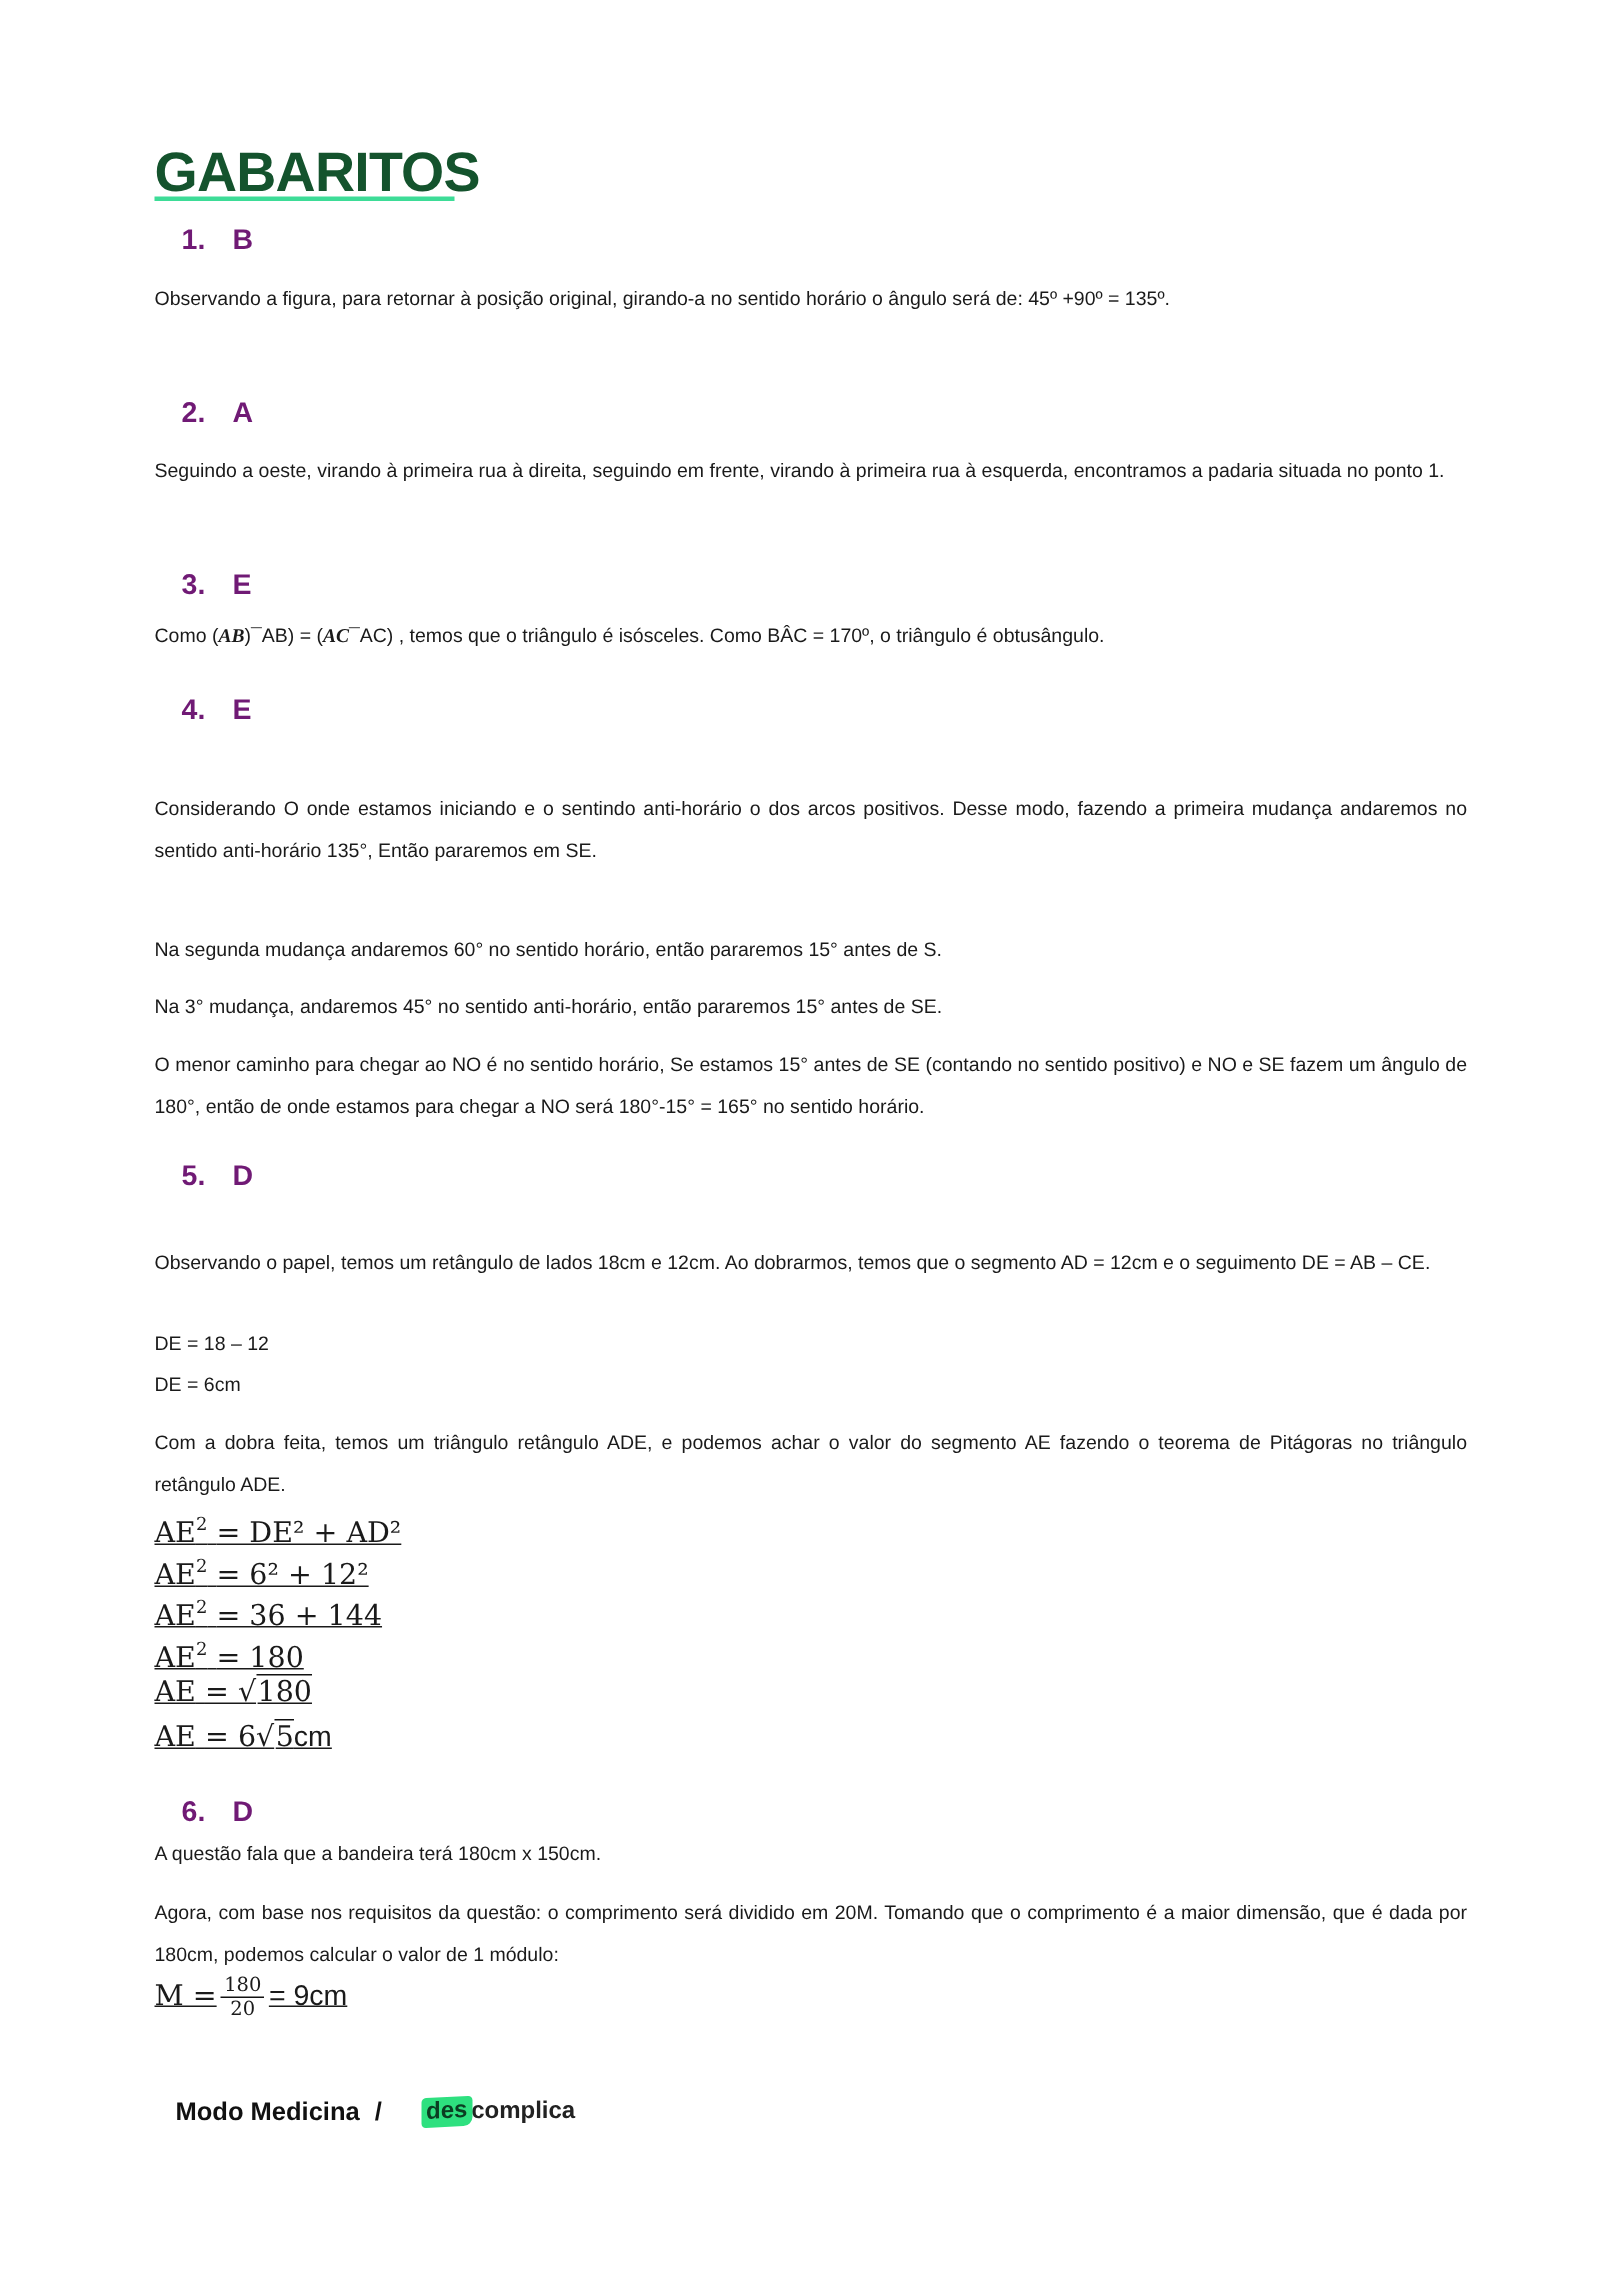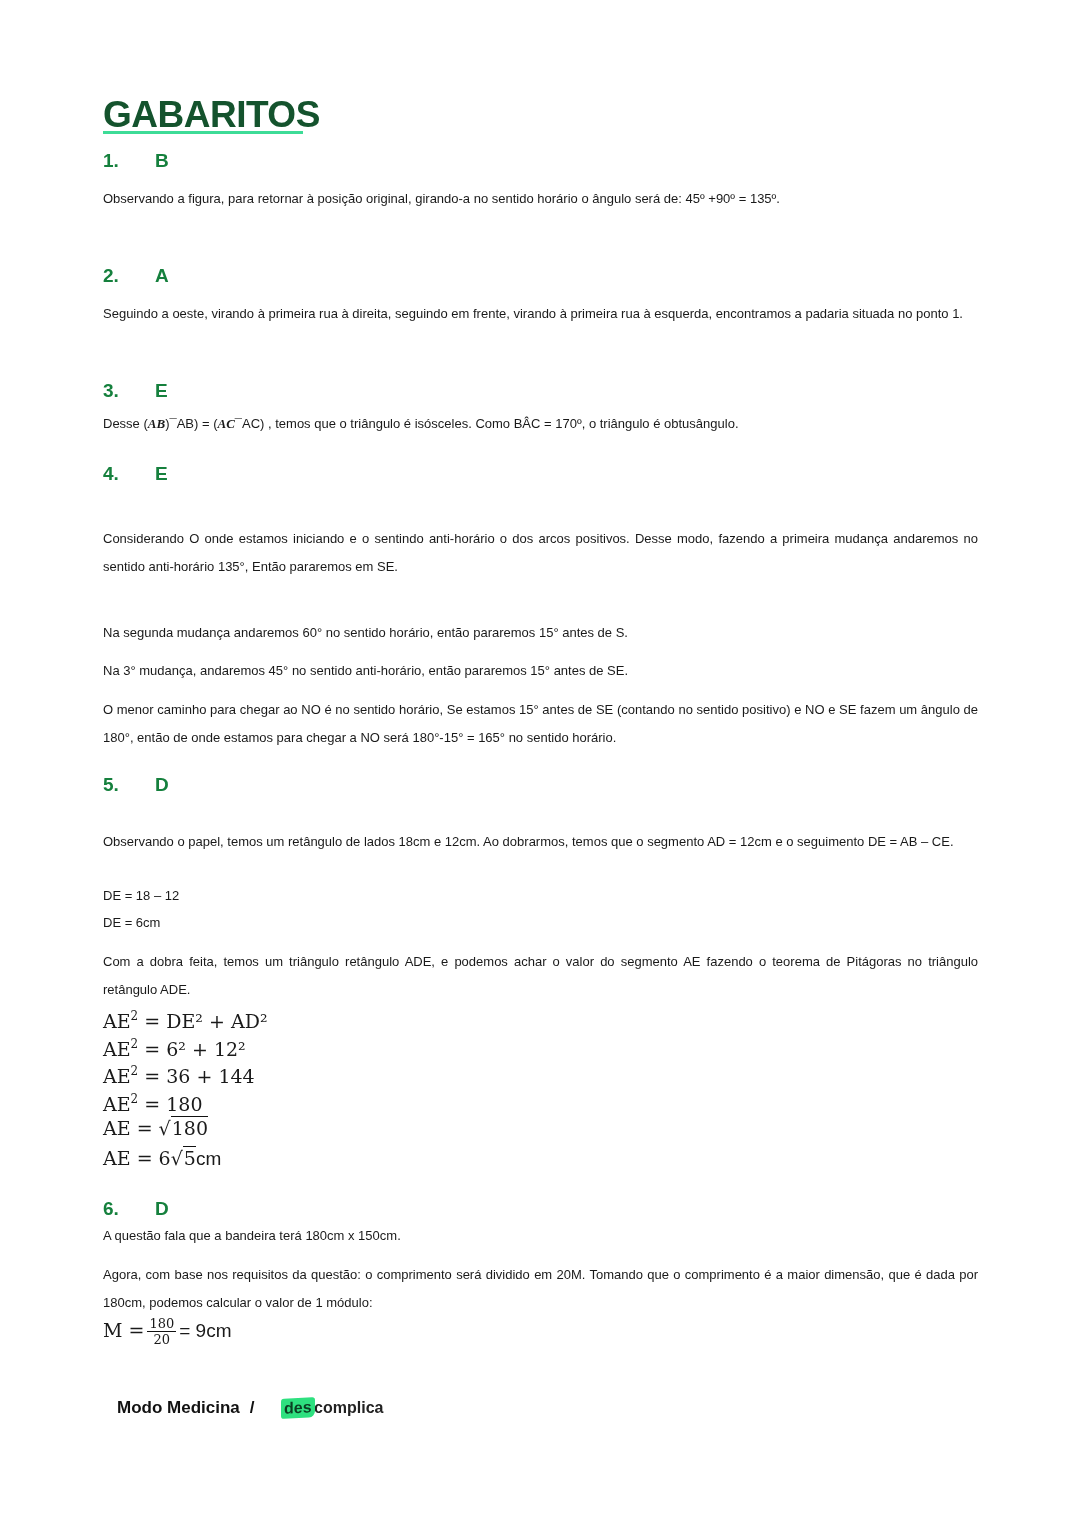--- a/index.html
+++ b/index.html
@@ -1,25 +1,25 @@
 <!DOCTYPE html>
 <html><head>
   <meta charset="utf-8">
   <style>
     html, body { margin: 0; padding: 0; background: #ffffff; }
     body { width: 1080px; height: 1525px; position: relative; overflow: hidden;
       font-family: "Liberation Sans", sans-serif; color: #1a1a1a; }
     .title { position: absolute; left: 103px; top: 94px; font-size: 37px; font-weight: bold;
       letter-spacing: -0.5px; color: #14532d; line-height: 42px; }
     .title-underline { position: absolute; left: 103px; top: 131px; width: 200px; height: 3px; background: #3ddc97; }
-    .q-head { position: absolute; left: 103px; font-size: 19px; font-weight: bold; color: #15803d; }
+    .q-head { position: absolute; left: 103px; font-size: 19px; font-weight: bold; color: #701a75; text-align: center; }
     .q-head .num { display: inline-block; width: 52px; }
     .p { position: absolute; left: 103px; width: 875px; font-size: 13px; line-height: 27.5px; color: #1a1a1a; }
     .just { text-align: justify; text-align-last: left; }
-    .math { font-family: "DejaVu Serif", "Liberation Serif", serif; font-size: 19px; position: absolute; left: 103px; line-height: 27px; }
+    .math { font-family: "DejaVu Serif", "Liberation Serif", serif; font-size: 19px; position: absolute; left: 103px; line-height: 27px; text-decoration: underline; }
     .it { font-family: "Liberation Serif", serif; font-style: italic; font-weight: bold; }
     sup { font-size: 12px; vertical-align: 8px; }
     .frac { display: inline-flex; flex-direction: column; align-items: center; vertical-align: middle; font-size: 13px; line-height: 15px; margin: 0 3px; }
     .frac .n { border-bottom: 1px solid #111; padding: 0 2px; }
     .sqrt { border-top: 1px solid #111; padding-left: 1px; }
     .footer { position: absolute; left: 117px; top: 1398px; display: flex; align-items: flex-start; }
     .brand { font-size: 17px; font-weight: bold; color: #111; }
     .slash { font-size: 17px; font-weight: bold; margin-left: 10px; color: #111; }
     .logo { margin-left: 26px; display: flex; align-items: center; font-size: 16px; font-weight: bold; color: #222; }
     .logo .badge { background: #2ee07f; color: #0b3d22; padding: 1px 3px; border-radius: 3px 3px 6px 3px; transform: skewY(-3deg); }
@@ -36,21 +36,21 @@
 <div class="p" style="top:185px; width:880px">Observando a figura, para retornar à posição original, girando-a no sentido horário o ângulo será de: 45º +90º = 135º.</div>
 
 <div class="q-head" style="top:265px">
   <span class="num">2.</span><span>A</span>
 </div>
 <div class="p just" style="top:300px">Seguindo a oeste, virando à primeira rua à direita, seguindo em frente, virando à primeira rua à esquerda, encontramos a padaria situada no ponto 1.</div>
 
 <div class="q-head" style="top:380px">
   <span class="num">3.</span><span>E</span>
 </div>
-<div class="p just" style="top:410px"><span>Desse (</span><span class="it">AB</span><span>)¯AB) = (</span><span class="it">AC</span><span>¯AC) , temos que o triângulo é isósceles. Como BÂC = 170º, o triângulo é obtusângulo.</span></div>
+<div class="p just" style="top:410px"><span>Como (</span><span class="it">AB</span><span>)¯AB) = (</span><span class="it">AC</span><span>¯AC) , temos que o triângulo é isósceles. Como BÂC = 170º, o triângulo é obtusângulo.</span></div>
 
 <div class="q-head" style="top:463px">
   <span class="num">4.</span><span>E</span>
 </div>
 <div class="p just" style="top:525px">Considerando O onde estamos iniciando e o sentindo anti-horário o dos arcos positivos. Desse modo, fazendo a primeira mudança andaremos no sentido anti-horário 135°, Então pararemos em SE.</div>
 <div class="p" style="top:619px">Na segunda mudança andaremos 60° no sentido horário, então pararemos 15° antes de S.</div>
 <div class="p" style="top:657px">Na 3° mudança, andaremos 45° no sentido anti-horário, então pararemos 15° antes de SE.</div>
 <div class="p just" style="top:696px">O menor caminho para chegar ao NO é no sentido horário, Se estamos 15° antes de SE (contando no sentido positivo) e NO e SE fazem um ângulo de 180°, então de onde estamos para chegar a NO será 180°-15° = 165° no sentido horário.</div>
 
 <div class="q-head" style="top:774px">

